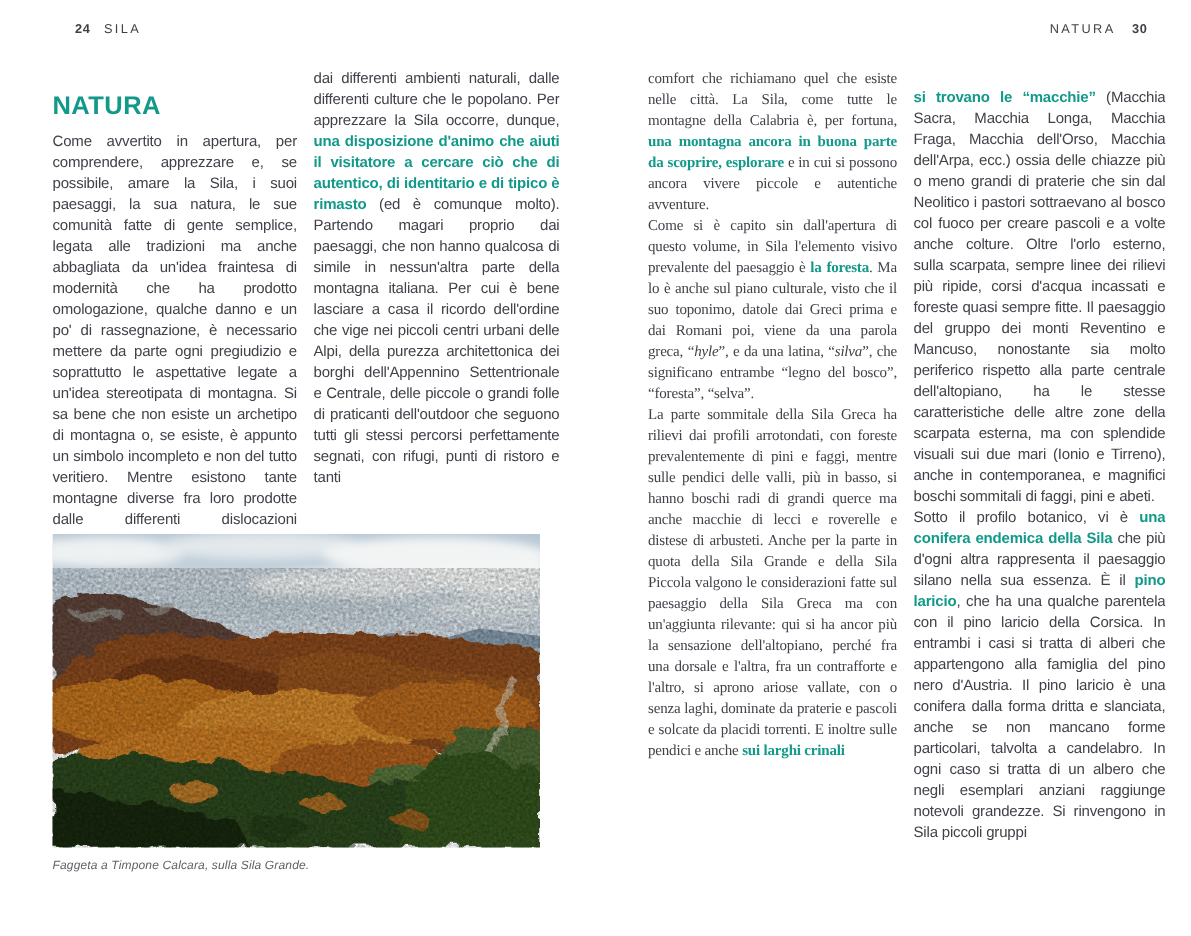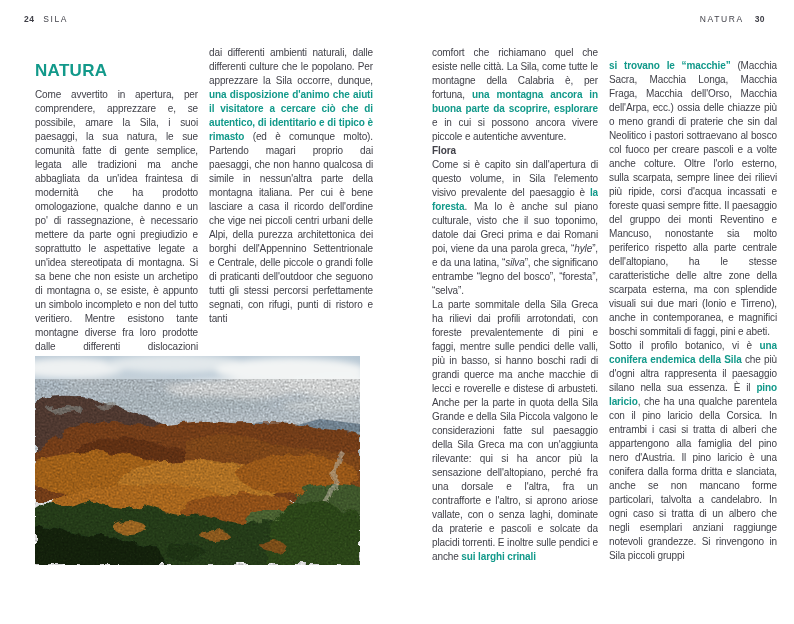--- a/index.html
+++ b/index.html
@@ -3,36 +3,36 @@
 <meta charset="utf-8">
 <style>
   html,body{margin:0;padding:0;background:#ffffff;}
   .spread{
     position:relative;width:794px;height:624px;background:#ffffff;
     font-family:"Liberation Sans","DejaVu Sans",sans-serif;overflow:hidden;
   }
   
   .runhead{position:absolute;top:14px;font-size:8.5px;letter-spacing:1.6px;
     color:#3f3f47;white-space:nowrap;}
-  .runhead-left{left:24px;text-align:right;}
+  .runhead-left{left:50px;text-align:right;}
   .runhead-right{right:29px;}
   .page-num{font-weight:700;letter-spacing:0.4px;}
   .runhead-left .run-title{margin-left:9px;}
   .runhead-right .run-title{margin-right:11px;}
   
   .section-title{position:absolute;left:35px;top:50px;font-size:17px;font-weight:700;
     color:var(--accent-teal,#12998a);letter-spacing:0.3px;}
   
   .col{position:absolute;text-align:justify;font-size:10px;line-height:14px;
     color:var(--body-text,#414149);letter-spacing:-0.12px;overflow:hidden;
     hyphens:auto;-webkit-hyphens:auto;}
   .col p{margin:0;}
   .col-1{left:35px;top:88px;width:163px;height:264px;}
   .col-2{left:209px;top:46px;width:164px;height:306px;}
-  .col-3{left:432px;top:46px;width:166px;height:550px;}
+  .col-3{left:432px;top:46px;width:166px;height:550px;font-family:Liberation Serif, serif;}
   .col-4{left:609px;top:46px;width:168px;height:550px;margin-top:13px;}
   .subhead{font-weight:700;margin:7px 0 1px 0;text-align:left;}
   .seg-teal{color:var(--accent-teal,#12998a);font-weight:700;}
   .seg-italic{font-style:italic;}
   
   .photo-fig{position:absolute;left:35px;top:356px;width:325px;height:209px;margin:0;}
   .photo-fig svg{display:block;width:100%;height:100%;}
   .photo-caption{position:absolute;left:35px;top:572px;width:325px;
     font-size:8px;font-style:italic;color:#5f5f66;letter-spacing:0.1px;}
 </style>
@@ -126,24 +126,24 @@
         <ellipse cx="95" cy="172" rx="16" ry="7" fill="#c27a28" opacity="0.9"></ellipse>
         <ellipse cx="180" cy="180" rx="14" ry="6" fill="#b86f22" opacity="0.85"></ellipse>
         <ellipse cx="238" cy="190" rx="12" ry="6" fill="#a85d1d" opacity="0.8"></ellipse>
         <ellipse cx="150" cy="196" rx="20" ry="8" fill="#223a18"></ellipse>
       </g>
 
       <rect x="0" y="40" width="325" height="169" filter="url(#grainDark)" opacity="0.30" style="mix-blend-mode:multiply"></rect>
       <rect x="0" y="55" width="325" height="154" filter="url(#grainLight)" opacity="0.18" style="mix-blend-mode:screen"></rect>
     </svg>
   </figure>
+  <figcaption class="photo-caption">Faggeta a Timpone Calcara, sulla Sila Grande.</figcaption>
 
   <div class="col col-3">
     <p><span>comfort che richiamano quel che esiste nelle città. La Sila, come tutte le montagne della Calabria è, per fortuna, </span><span class="seg-teal">una montagna ancora in buona parte da scoprire, esplorare</span><span> e in cui si possono ancora vivere piccole e autentiche avventure.</span></p>
-    <p class="subhead">Flora</p>
     <p><span>Come si è capito sin dall'apertura di questo volume, in Sila l'elemento visivo prevalente del paesaggio è </span><span class="seg-teal">la foresta</span><span>. Ma lo è anche sul piano culturale, visto che il suo toponimo, datole dai Greci prima e dai Romani poi, viene da una parola greca, “</span><span class="seg-italic">hyle</span><span>”, e da una latina, “</span><span class="seg-italic">silva</span><span>”, che significano entrambe “legno del bosco”, “foresta”, “selva”.</span></p>
     <p><span>La parte sommitale della Sila Greca ha rilievi dai profili arrotondati, con foreste prevalentemente di pini e faggi, mentre sulle pendici delle valli, più in basso, si hanno boschi radi di grandi querce ma anche macchie di lecci e roverelle e distese di arbusteti. Anche per la parte in quota della Sila Grande e della Sila Piccola valgono le considerazioni fatte sul paesaggio della Sila Greca ma con un'aggiunta rilevante: qui si ha ancor più la sensazione dell'altopiano, perché fra una dorsale e l'altra, fra un contrafforte e l'altro, si aprono ariose vallate, con o senza laghi, dominate da praterie e pascoli e solcate da placidi torrenti. E inoltre sulle pendici e anche </span><span class="seg-teal">sui larghi crinali</span></p>
   </div>
 
   <div class="col col-4">
     <p><span class="seg-teal">si trovano le “macchie”</span><span> (Macchia Sacra, Macchia Longa, Macchia Fraga, Macchia dell'Orso, Macchia dell'Arpa, ecc.) ossia delle chiazze più o meno grandi di praterie che sin dal Neolitico i pastori sottraevano al bosco col fuoco per creare pascoli e a volte anche colture. Oltre l'orlo esterno, sulla scarpata, sempre linee dei rilievi più ripide, corsi d'acqua incassati e foreste quasi sempre fitte. Il paesaggio del gruppo dei monti Reventino e Mancuso, nonostante sia molto periferico rispetto alla parte centrale dell'altopiano, ha le stesse caratteristiche delle altre zone della scarpata esterna, ma con splendide visuali sui due mari (Ionio e Tirreno), anche in contemporanea, e magnifici boschi sommitali di faggi, pini e abeti.</span></p>
     <p><span>Sotto il profilo botanico, vi è </span><span class="seg-teal">una conifera endemica della Sila</span><span> che più d'ogni altra rappresenta il paesaggio silano nella sua essenza. È il </span><span class="seg-teal">pino laricio</span><span>, che ha una qualche parentela con il pino laricio della Corsica. In entrambi i casi si tratta di alberi che appartengono alla famiglia del pino nero d'Austria. Il pino laricio è una conifera dalla forma dritta e slanciata, anche se non mancano forme particolari, talvolta a candelabro. In ogni caso si tratta di un albero che negli esemplari anziani raggiunge notevoli grandezze. Si rinvengono in Sila piccoli gruppi</span></p>
   </div>
 
 </div>

